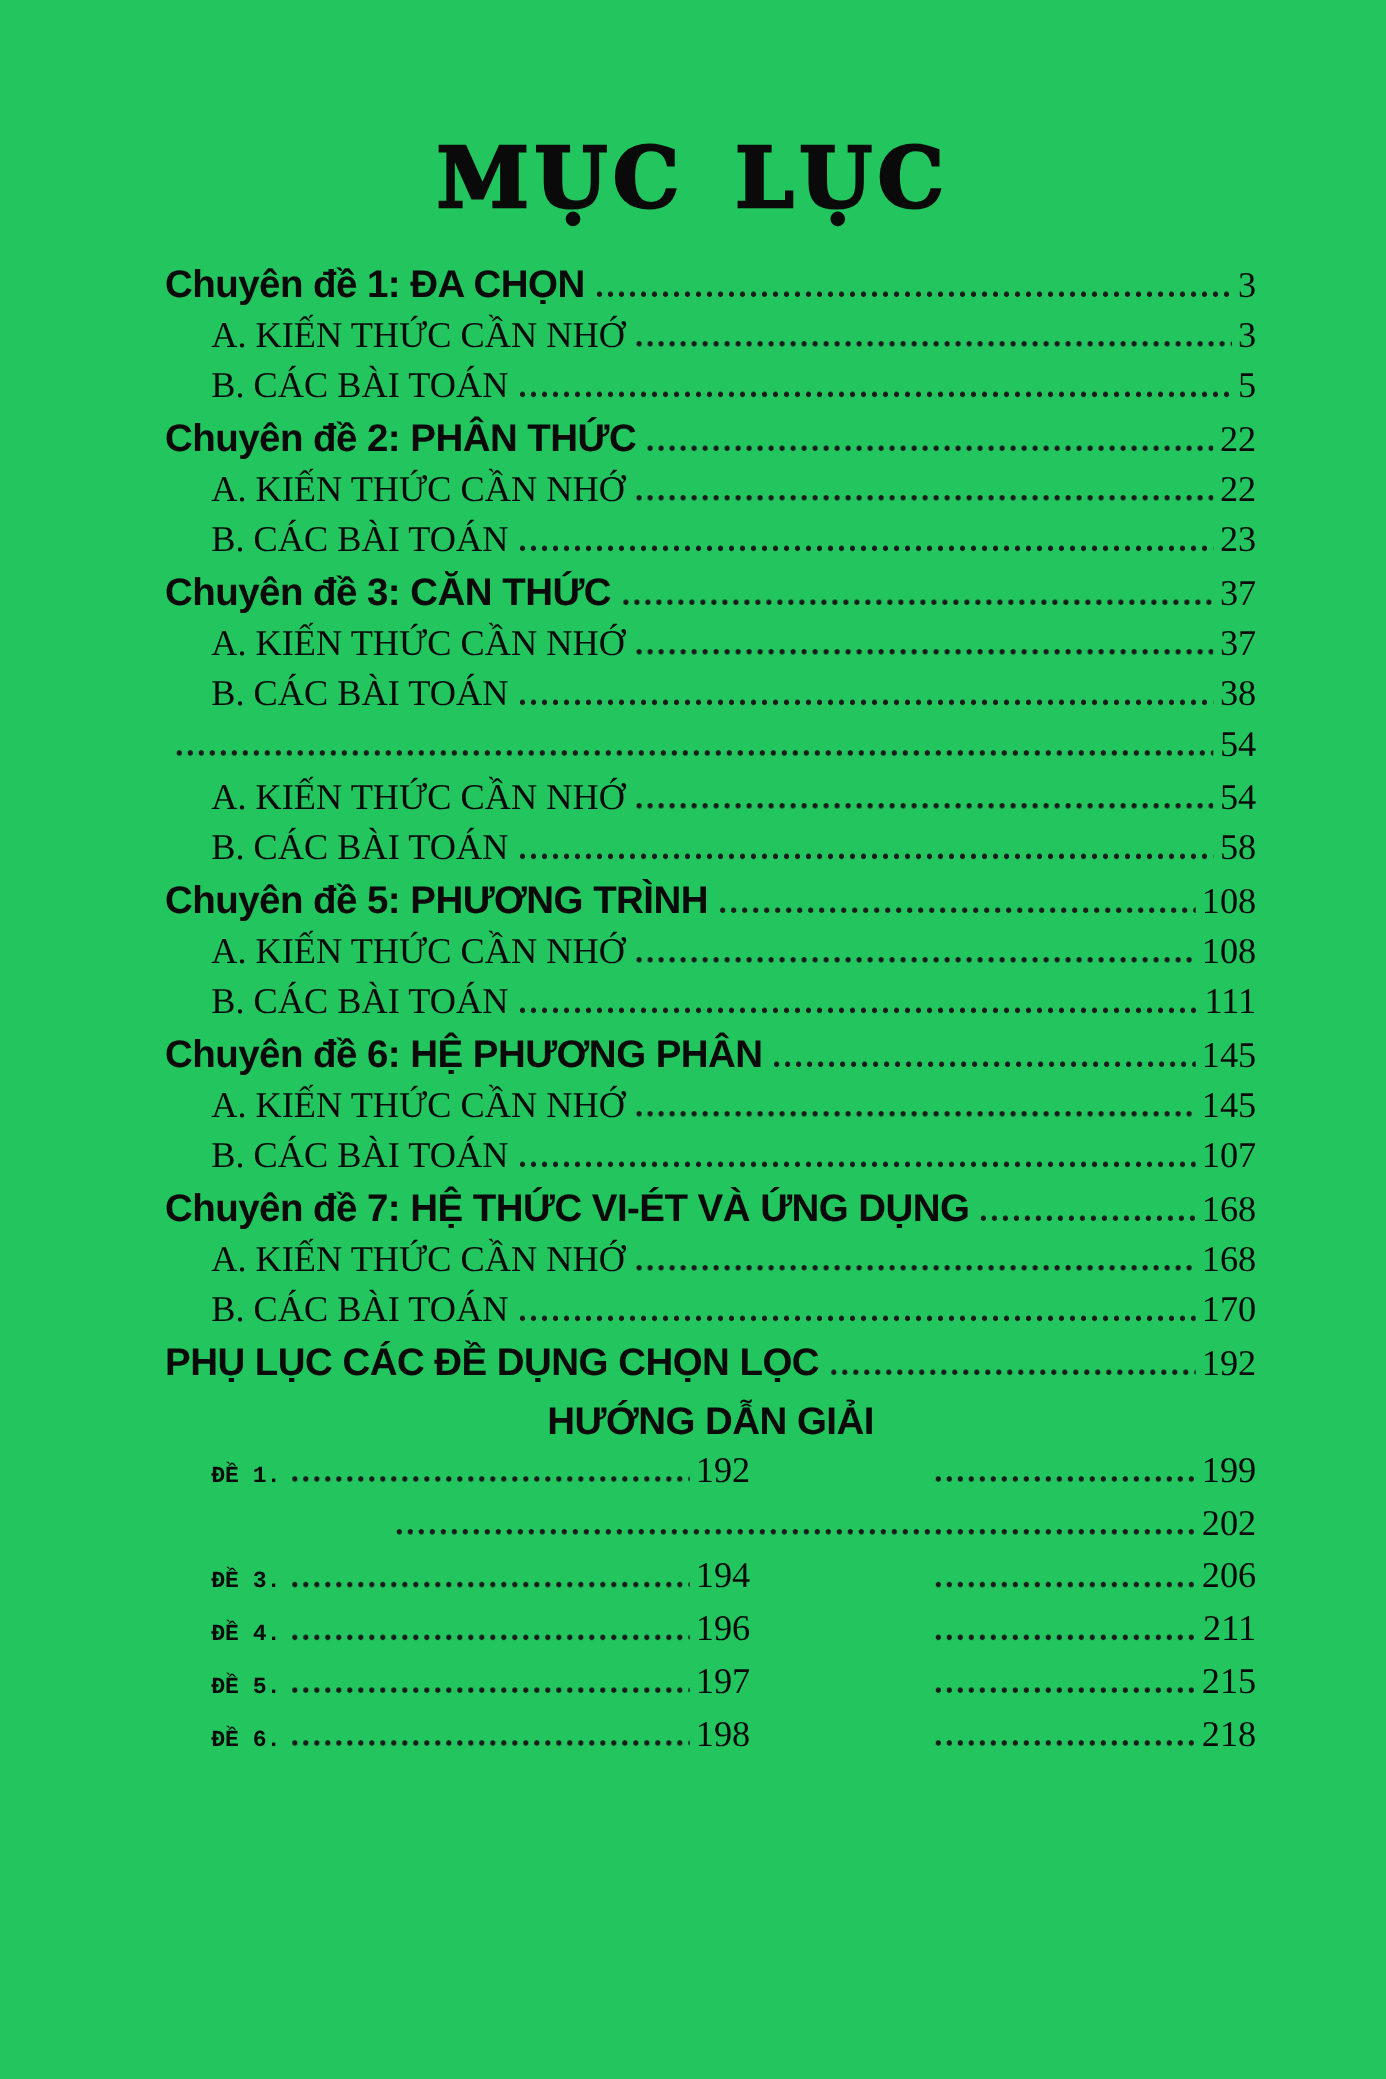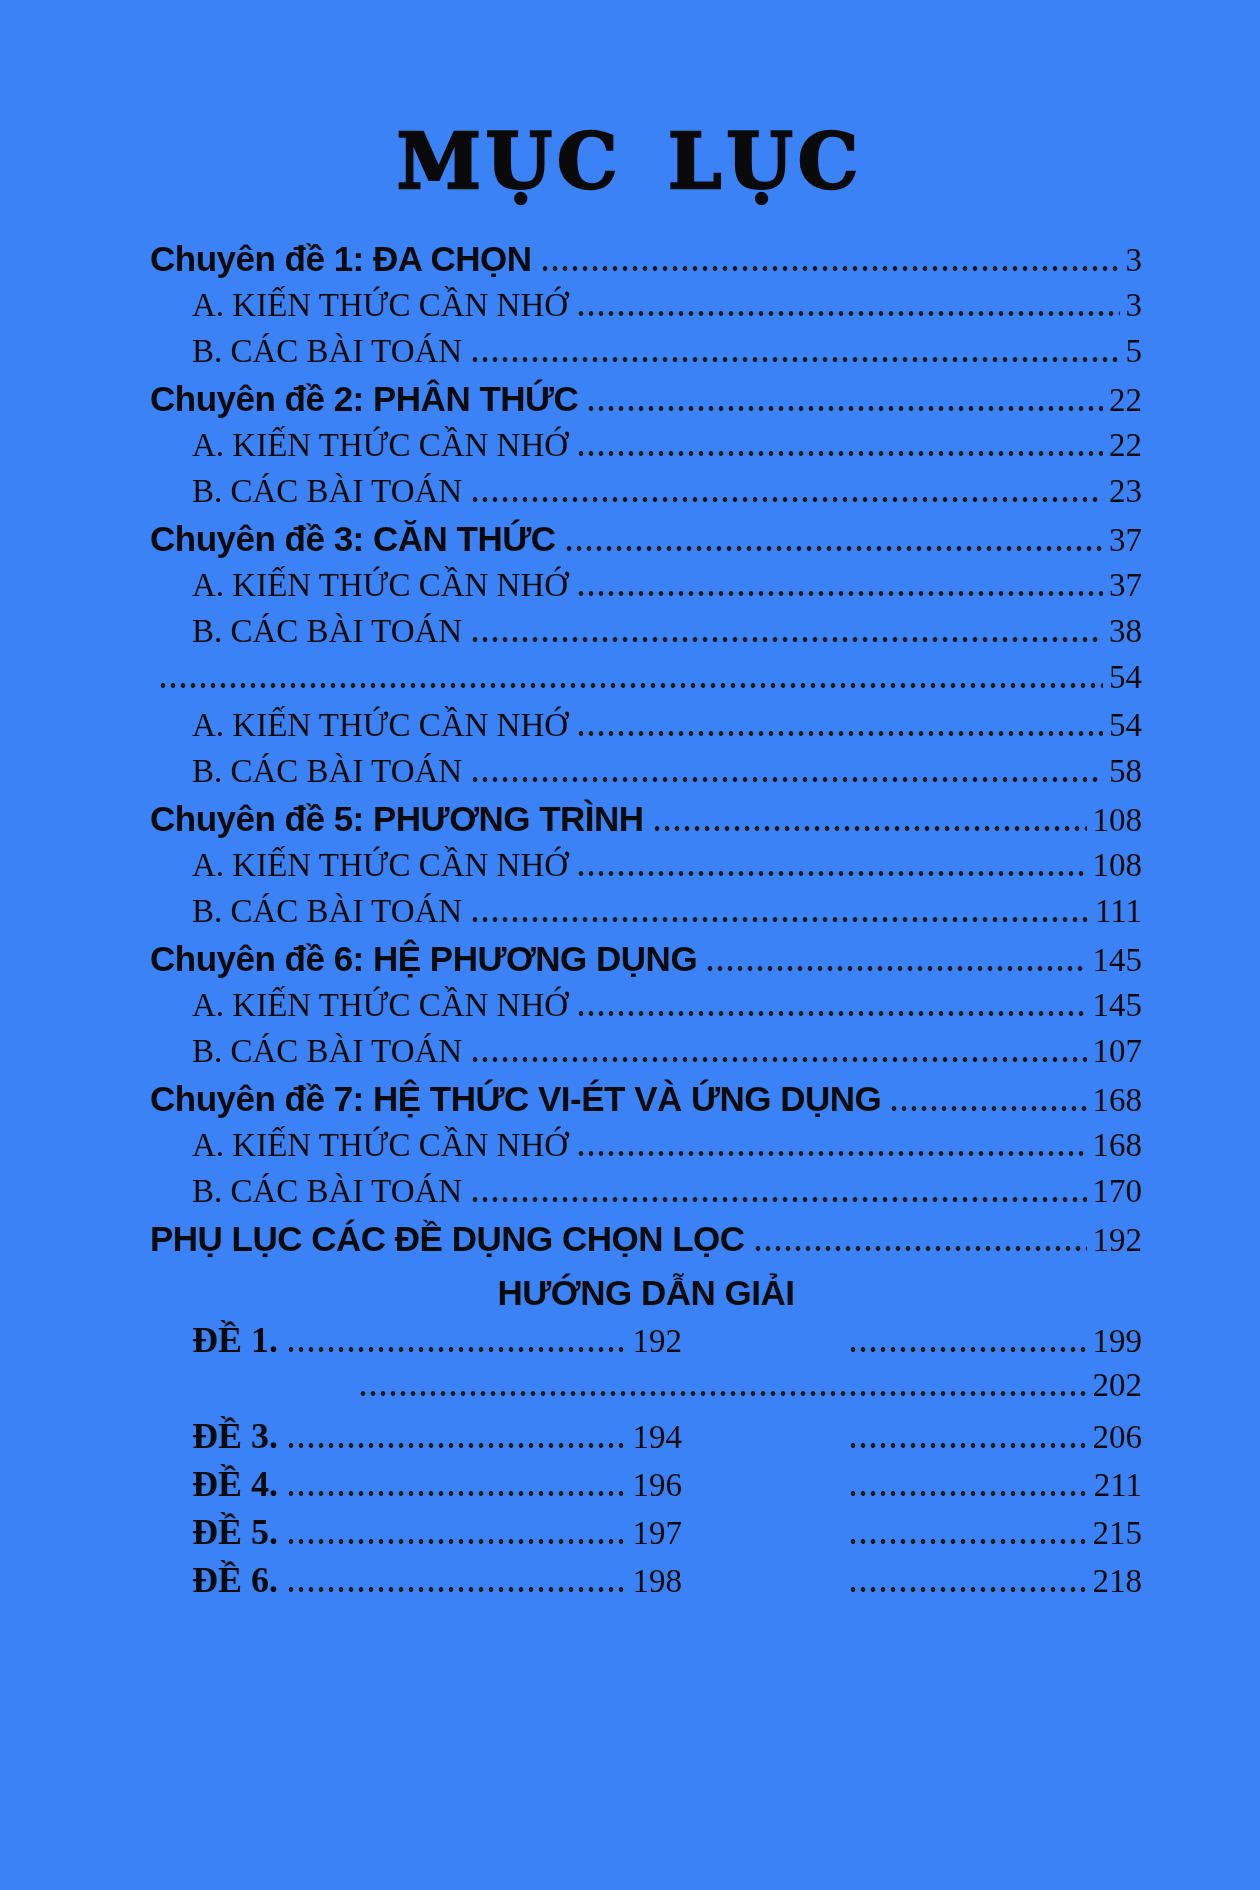--- a/index.html
+++ b/index.html
@@ -1,21 +1,21 @@
 <!DOCTYPE html>
 <html><head>
 <meta charset="utf-8">
 <style>
   html, body { margin: 0; padding: 0; background: #e8e8e8; }
   .page {
     position: relative;
     width: 1260px;
     height: 1890px;
     margin: 0 auto;
-    background: #3b82f6;
+    background: #22c55e;
     color: #0a0a0a;
     overflow: hidden;
     box-sizing: border-box;
   }
   .title {
     margin: 118px 0 0 0;
     text-align: center;
     font-family: "DejaVu Serif", serif;
     font-weight: 900;
     font-size: 76px;
@@ -79,23 +79,23 @@
     align-items: baseline;
     height: 48px;
     padding-left: 42px;
   }
   .exam-left {
     width: 490px;
     display: flex;
     align-items: baseline;
   }
   .exam-left .label {
-    font-family: Liberation Serif, serif;
+    font-family: Liberation Mono, monospace;
     font-weight: bold;
-    font-size: 36px;
+    font-size: 21px;
     white-space: nowrap;
     text-align: center;
   }
   .exam-gap { width: 158px; }
   .exam-right {
     flex: 1;
     display: flex;
     align-items: baseline;
   }
 </style>
@@ -174,21 +174,21 @@
           <span class="label">A. KIẾN THỨC CẦN NHỚ</span>
           <span class="dots"></span>
           <span class="pagenum">108</span>
         </div>
         <div class="toc-row sub">
           <span class="label">B. CÁC BÀI TOÁN</span>
           <span class="dots"></span>
           <span class="pagenum">111</span>
         </div>
         <div class="toc-row chapter">
-          <span class="label">Chuyên đề 6: HỆ PHƯƠNG DỤNG</span>
+          <span class="label">Chuyên đề 6: HỆ PHƯƠNG PHÂN</span>
           <span class="dots"></span>
           <span class="pagenum">145</span>
         </div>
         <div class="toc-row sub">
           <span class="label">A. KIẾN THỨC CẦN NHỚ</span>
           <span class="dots"></span>
           <span class="pagenum">145</span>
         </div>
         <div class="toc-row sub">
           <span class="label">B. CÁC BÀI TOÁN</span>

